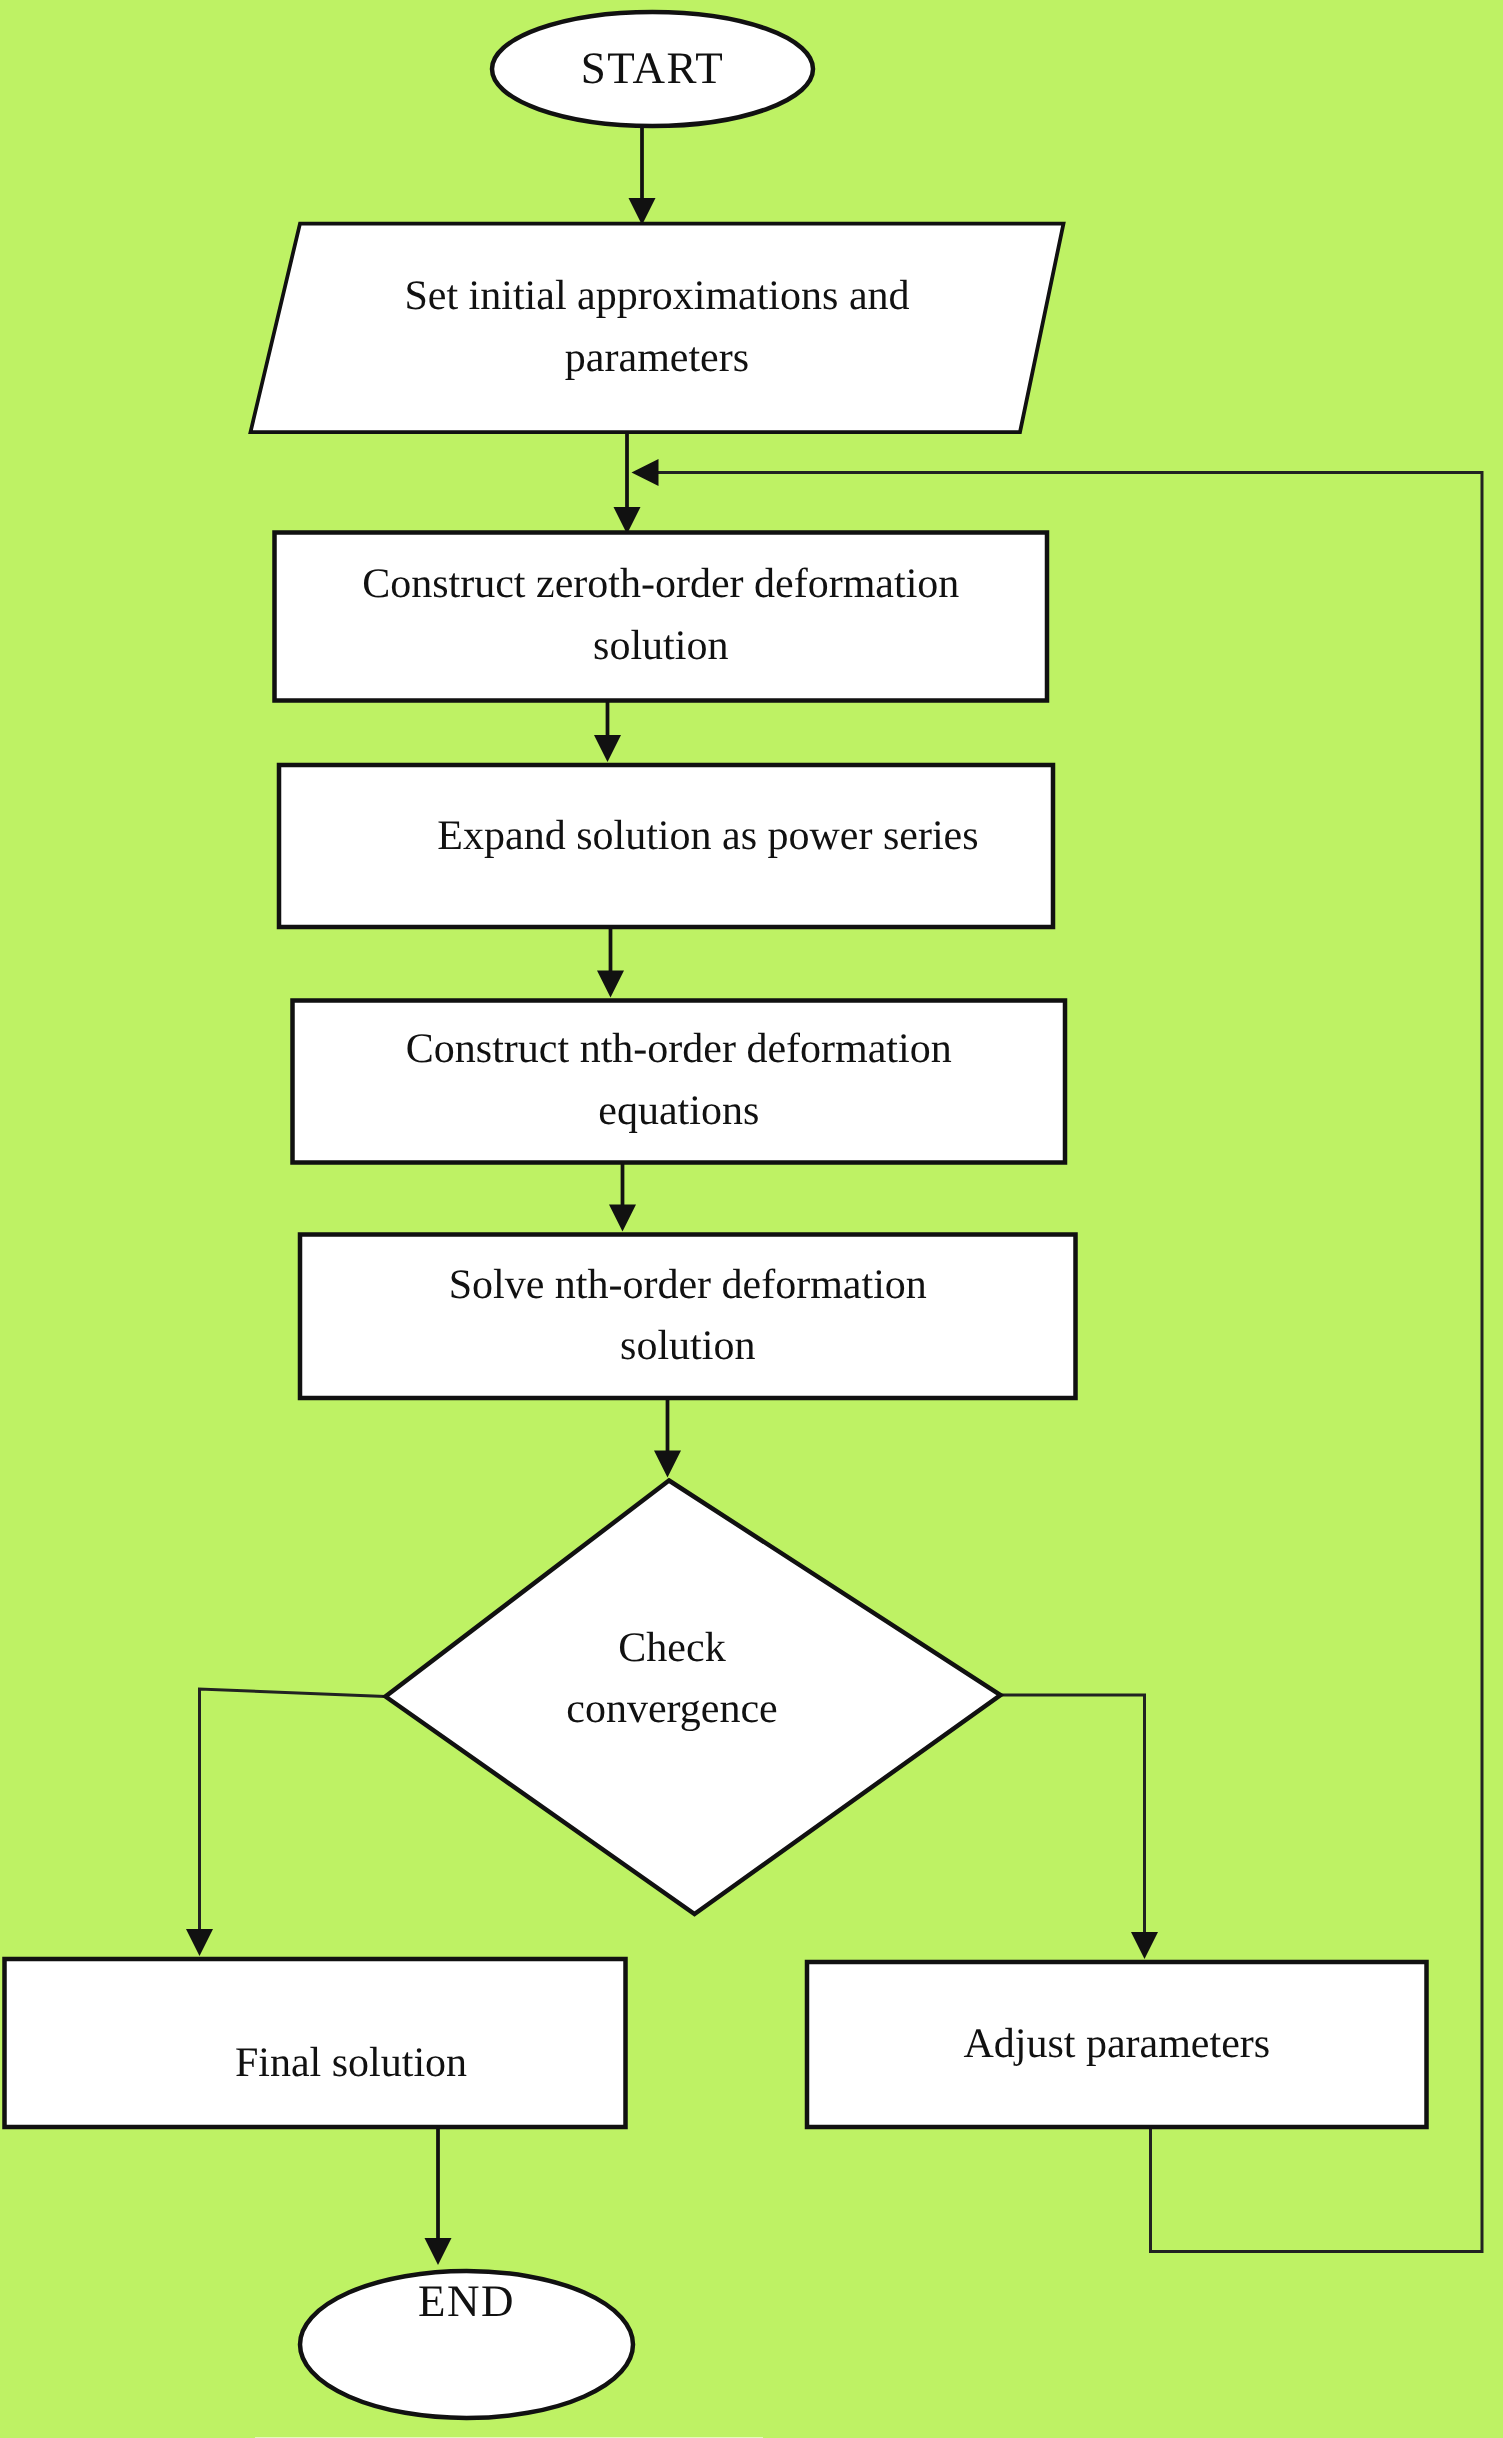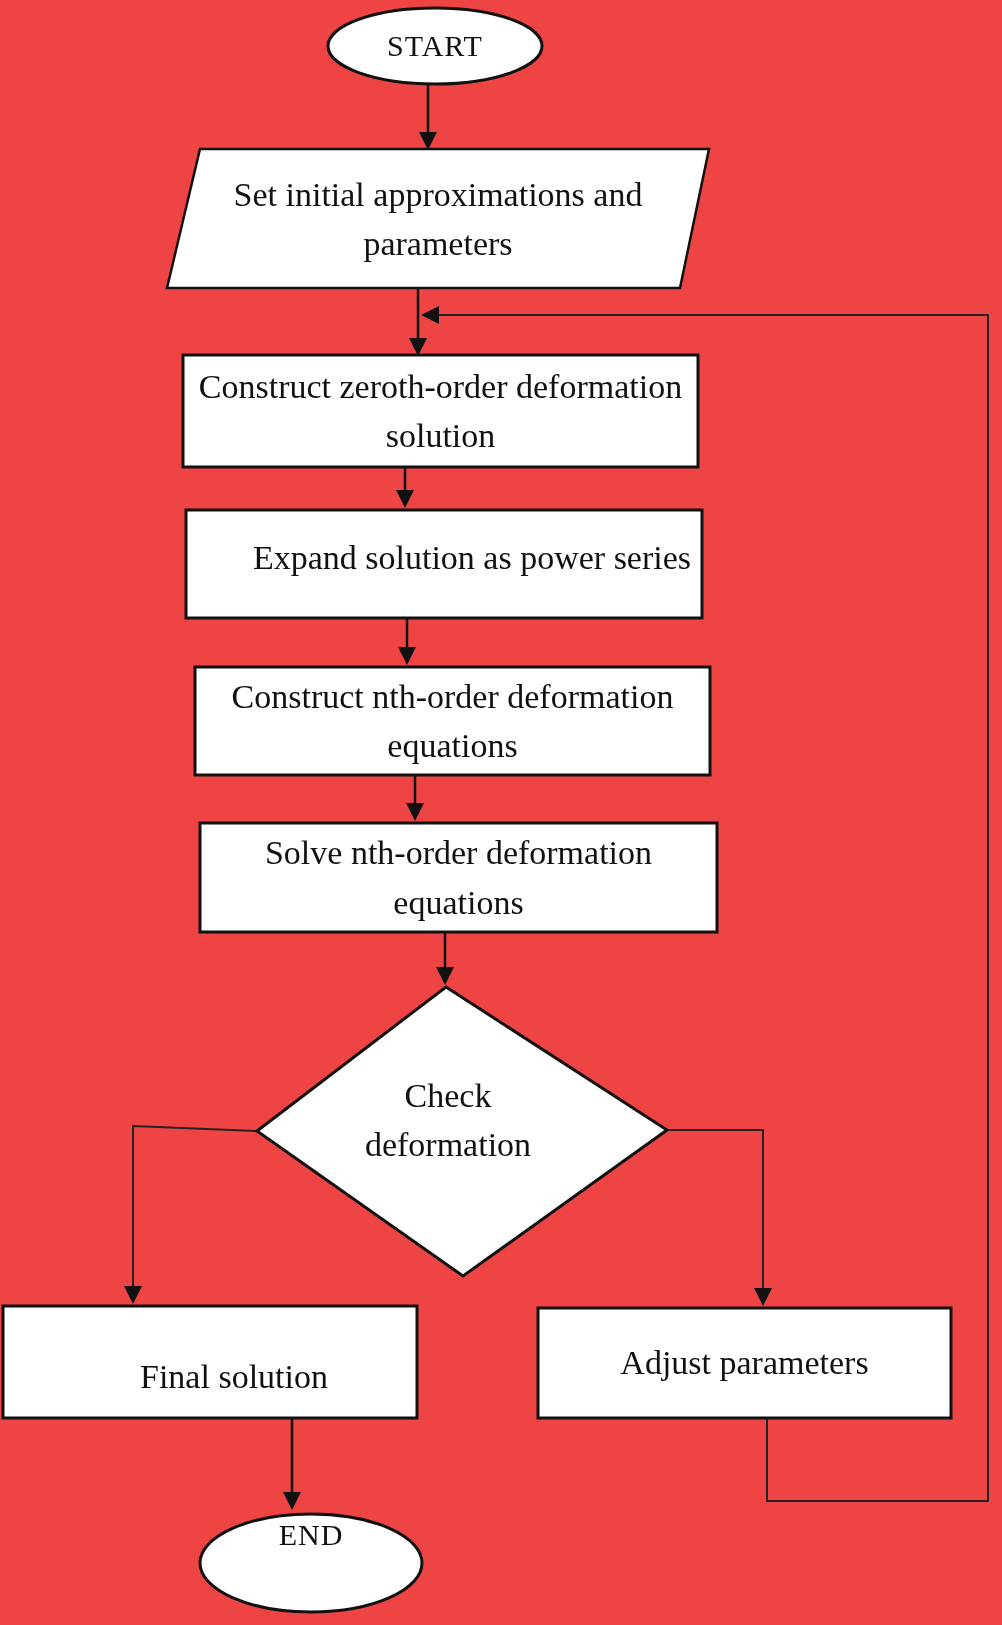--- a/index.html
+++ b/index.html
@@ -1,33 +1,33 @@
 <!DOCTYPE html>
 <html><head>
 <meta charset="utf-8">
 <style>
   html, body { margin: 0; padding: 0; background: #ffffff; }
   .stage {
     position: relative;
     width: 1002px;
     height: 1625px;
-    background: #ef4444;
+    background: #bef264;
     font-family: "Liberation Serif", "DejaVu Serif", serif;
     color: #111111;
     overflow: hidden;
   }
   .stage svg { position: absolute; left: 0; top: 0; }
   .lbl {
     position: absolute;
     display: flex;
     align-items: center;
     justify-content: center;
     text-align: center;
     white-space: pre-line;
-    font-size: 34px;
+    font-size: 28px;
     line-height: 1.45;
     color: #111111;
     pointer-events: none;
   }
   .lbl.big { font-size: 30px; letter-spacing: 1px; }
 </style>
 </head>
 <body>
 
 <div class="stage">
@@ -92,24 +92,24 @@
 
   <div class="lbl" style="left:183px; top:355px; width:515px; height:112px;">Construct zeroth-order deformation
 solution</div>
 
   <div class="lbl" style="left:186px; top:504px; width:516px; height:108px;margin-left:28px;">Expand solution as power series</div>
 
   <div class="lbl" style="left:195px; top:667px; width:515px; height:108px;">Construct nth-order deformation
 equations</div>
 
   <div class="lbl" style="left:200px; top:823px; width:517px; height:109px;">Solve nth-order deformation
-equations</div>
+solution</div>
 
   <div class="lbl" style="left:328px; top:1048px; width:240px; height:144px;">Check
-deformation</div>
+convergence</div>
 
   <div class="lbl" style="left:3px; top:1306px; width:414px; height:141px;padding-left:24px;">Final solution</div>
 
   <div class="lbl" style="left:538px; top:1308px; width:413px; height:110px;">Adjust parameters</div>
 
   <div class="lbl big" style="left:200px; top:1486px; width:222px; height:98px;">END</div>
 
 </div>
 
 </body></html>

